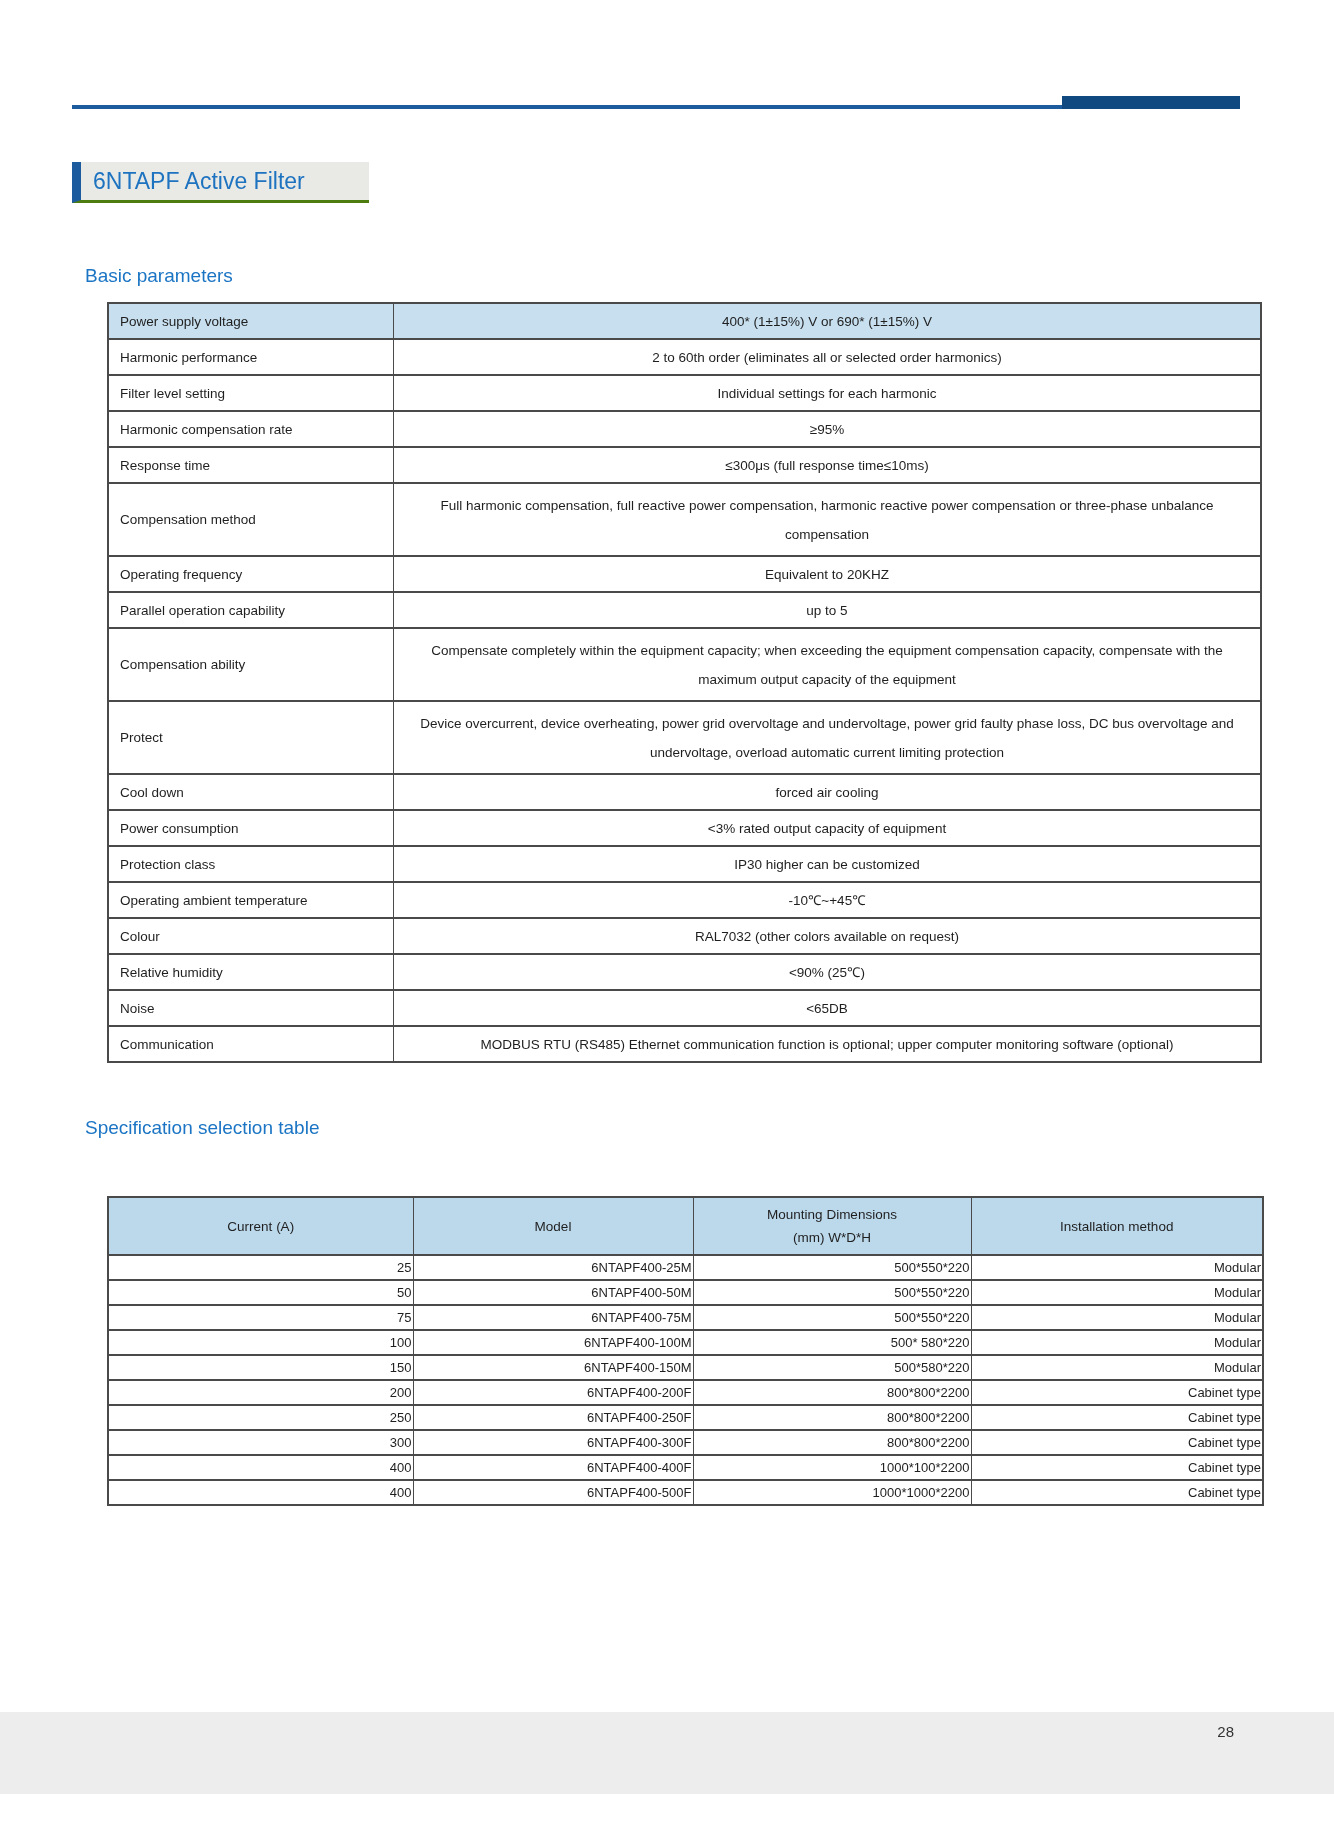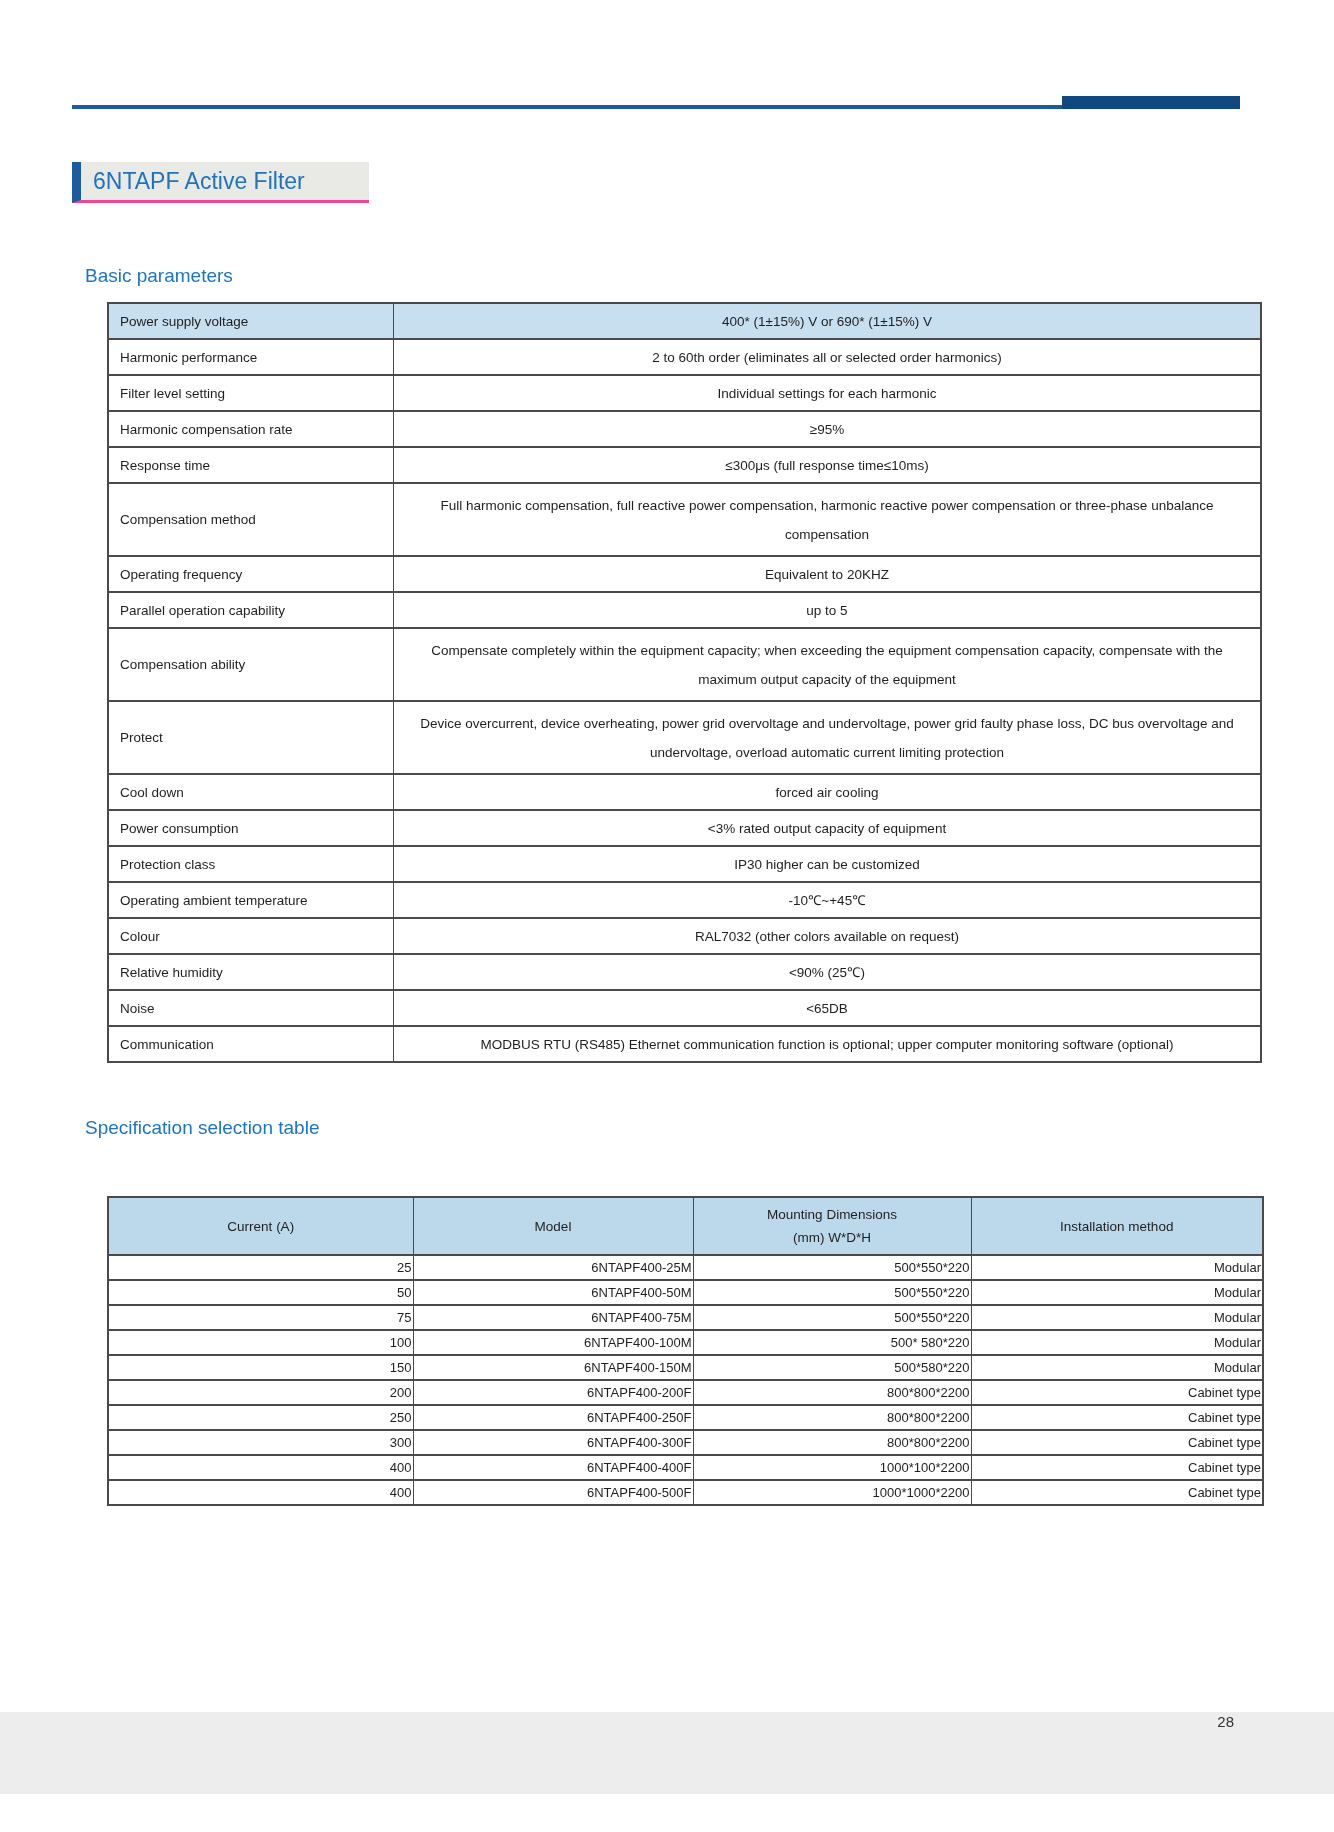--- a/index.html
+++ b/index.html
@@ -6,21 +6,21 @@
   body{
     width:1334px;height:1832px;position:relative;background:#ffffff;
     font-family:"Liberation Sans",sans-serif;color:#222;
   }
   
   .top-rule{position:absolute;top:105px;left:72px;width:1168px;height:4px;background:#1c5b9e;}
   .top-rule .block{position:absolute;right:0;top:-9px;width:178px;height:13px;background:#10497f;}
   
   .title-box{
     position:absolute;top:162px;left:72px;width:288px;height:38px;
-    background:#e9e9e6;border-left:9px solid #1c5b9e;border-bottom:3px solid #ec4899;
+    background:#e9e9e6;border-left:9px solid #1c5b9e;border-bottom:3px solid #4d7c0f;
   }
   .title-box .t{font-size:23px;color:#1e73c0;line-height:38px;padding-left:12px;white-space:nowrap;}
   
   .main{position:absolute;top:263px;left:85px;width:1155px;}
   h2.sec{font-size:19px;font-weight:400;color:#1b75c4;margin:0 0 13px 0;line-height:26px;}
   h2.sec.spec-h{margin:52px 0 14px 0;}
   table{border-collapse:collapse;width:100%;table-layout:fixed;}
   table.basic,table.spec{border:2px solid #4a4a4a;margin-left:22px;}
   td,th{border:1px solid #4a4a4a;border-top-width:2px;border-bottom-width:2px;}
   
@@ -34,21 +34,21 @@
   .spec col.c1{width:305px;}
   .spec col.c2{width:280px;}
   .spec col.c3{width:278px;}
   .spec col.c4{width:292px;}
   .spec thead tr{height:58px;background:#bcd9ec;padding-left:43px;}
   .spec th{font-weight:400;font-size:13.5px;line-height:23px;color:#1f1f1f;}
   .spec tbody tr{height:25px;}
   .spec td{text-align:right;font-size:13px;color:#1f1f1f;}
   
   .footer{position:absolute;top:1712px;left:0;width:1334px;height:82px;background:#ededed;}
-  .footer .num{position:absolute;top:1px;right:100px;font-size:15px;color:#333;}
+  .footer .num{position:absolute;top:11px;right:100px;font-size:15px;color:#333;}
 </style>
 </head>
 <body>
 
 <div class="top-rule">
   <div class="block"></div>
 </div>
 
 <div class="title-box">
   <div class="t">6NTAPF Active Filter</div>

